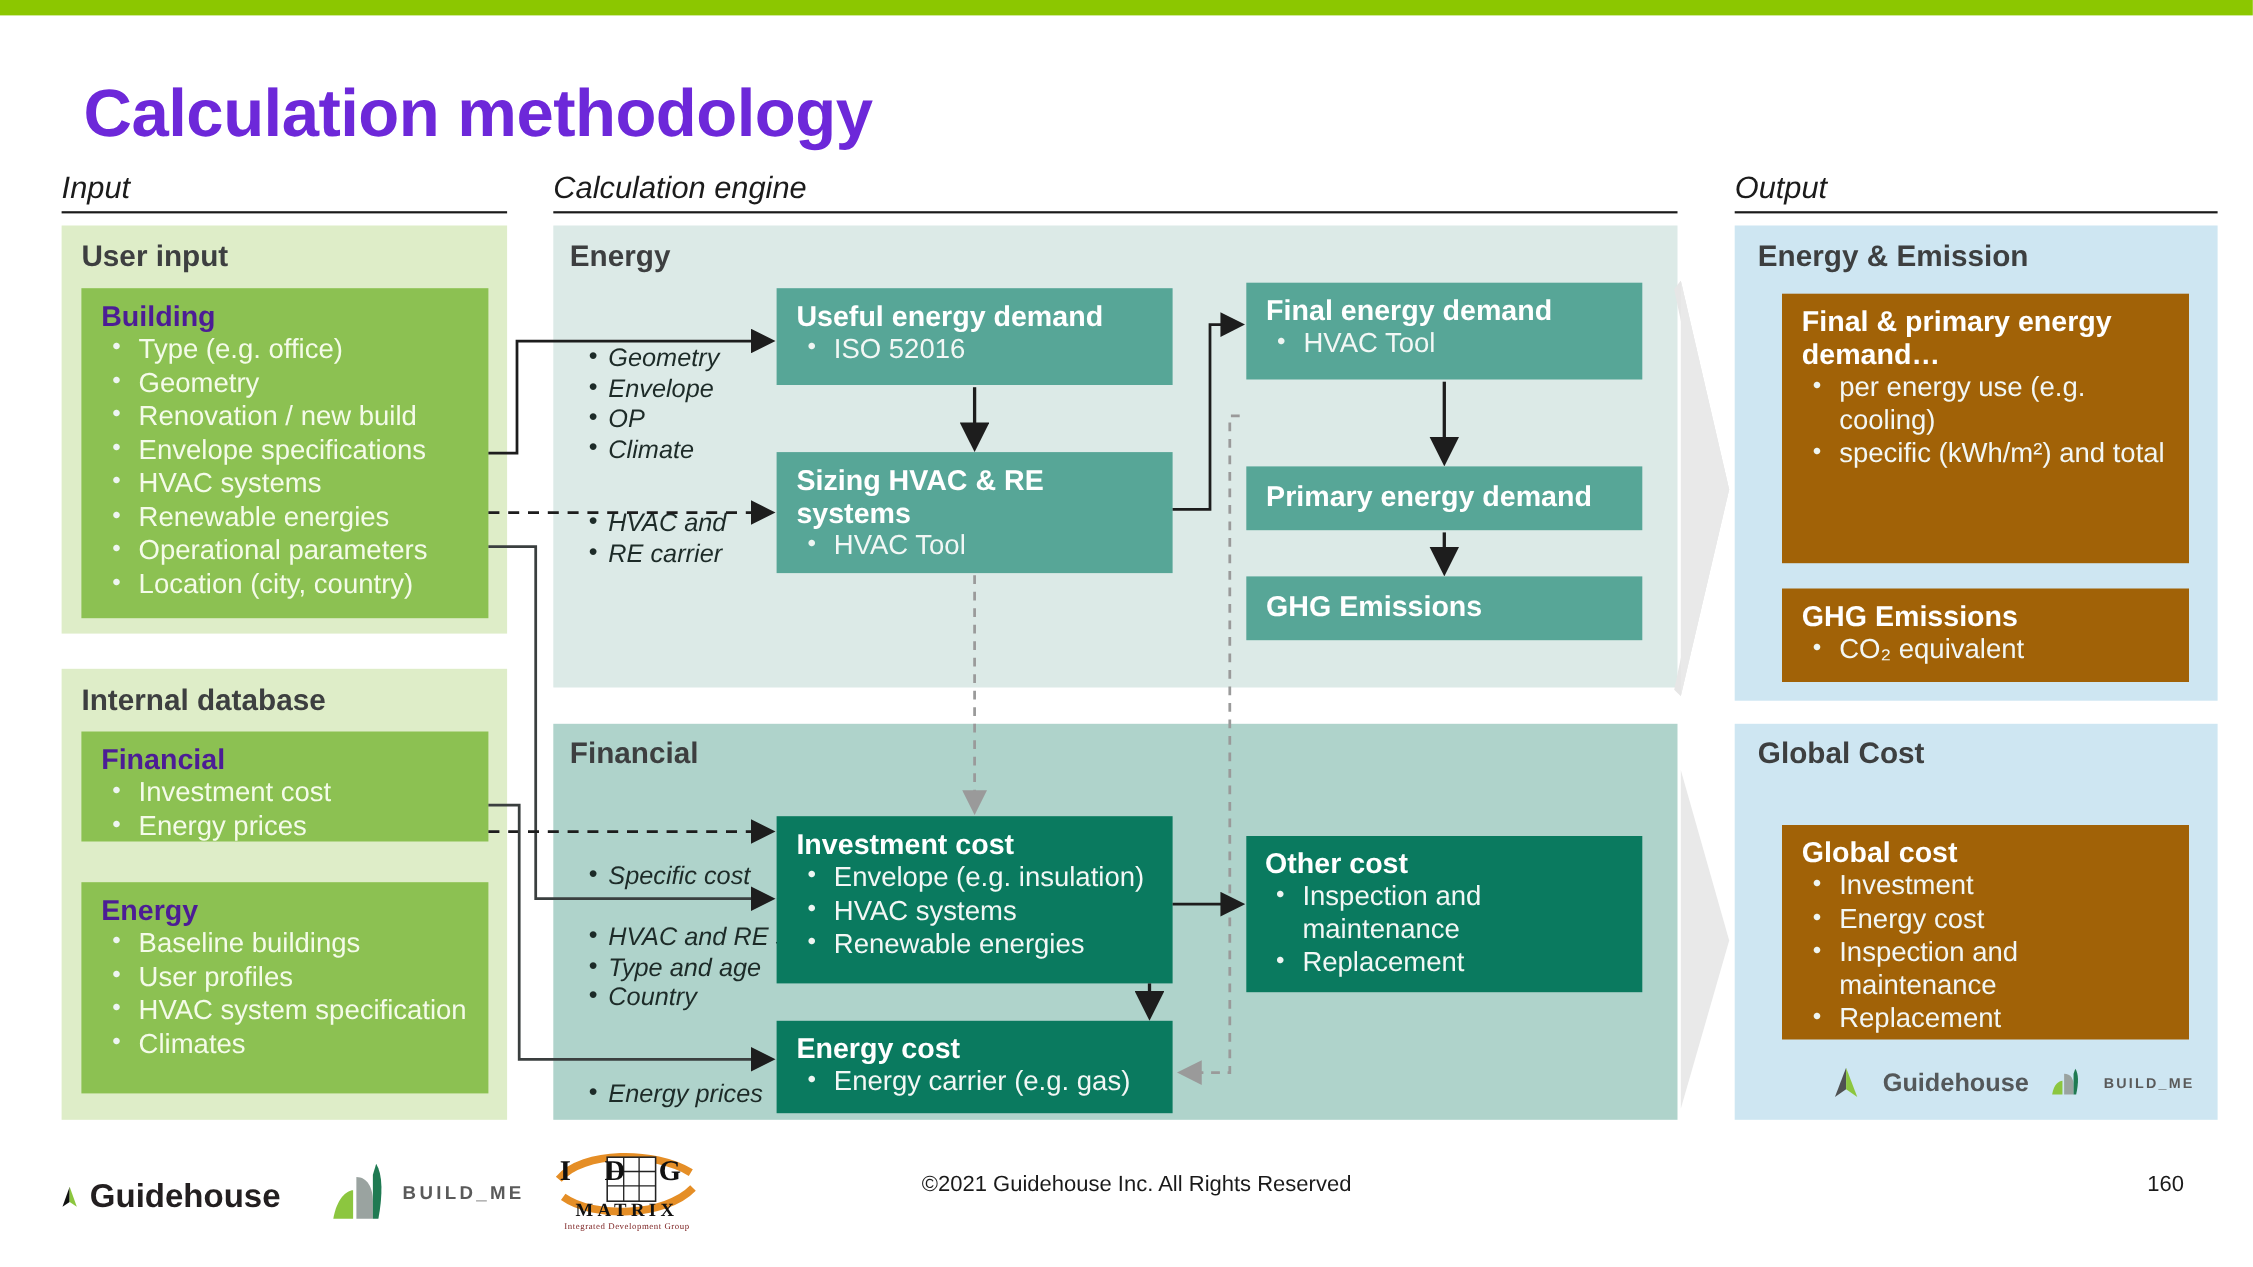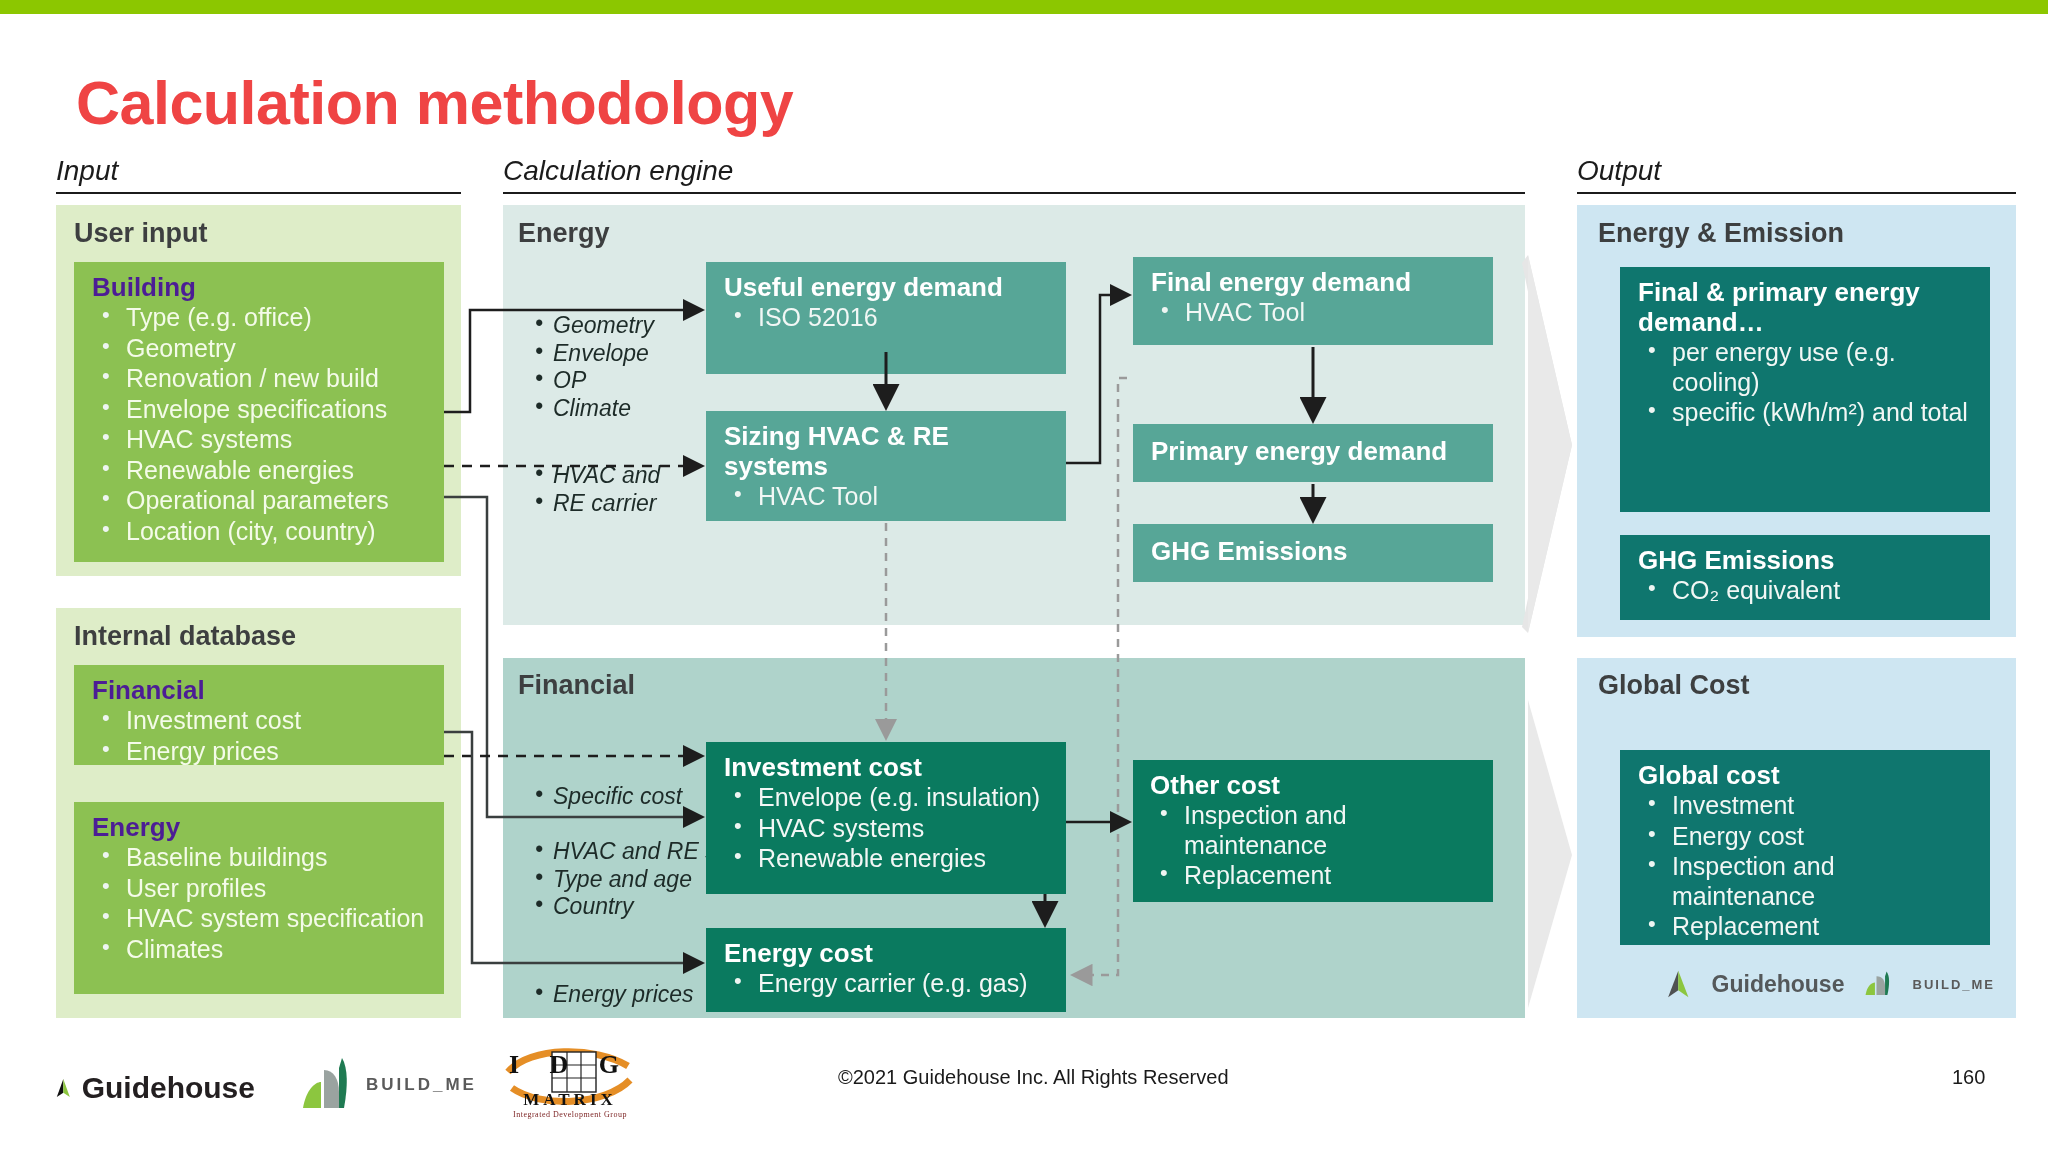--- a/index.html
+++ b/index.html
@@ -6,21 +6,21 @@
   body{
     width:2048px;height:1152px;position:relative;overflow:hidden;
     background:#ffffff;
     font-family:"Liberation Sans", sans-serif;
     -webkit-font-smoothing:antialiased;
   }
   .topbar{position:absolute;left:0;top:0;width:2048px;height:14px;background:#8CC700;}
 
   .page-title{
     position:absolute;left:76px;top:68px;
-    font-size:61px;font-weight:bold;color:#ef4444;letter-spacing:-0.5px;
+    font-size:61px;font-weight:bold;color:#6d28d9;letter-spacing:-0.5px;
     white-space:nowrap;
   }
 
   
   .colhead{position:absolute;font-style:italic;font-size:28px;color:#1b1b1b;}
   .colrule{position:absolute;height:2px;background:#1b1b1b;}
 
   
   .panel{position:absolute;}
   .panel-title{position:absolute;font-weight:bold;font-size:27px;color:#3d3f40;}
@@ -40,21 +40,21 @@
   
   .card.green{background:#8CC152;}
   .card.green h4{color:#4c1d95;}
   .card.green li{color:#f4fbe9;}
 
   
   .card.teal{background:#57A697;}
   
   .card.dgreen{background:#0A7A5F;}
   
-  .card.blue{background:#0f766e;}
+  .card.blue{background:#a16207;}
 
   
   .band{position:absolute;}
 
   
   .ann{position:absolute;font-style:italic;font-size:23px;color:#1d2b28;line-height:1.2;}
   .ann div{position:relative;padding-left:18px;white-space:nowrap;}
   .ann div:before{content:"•";position:absolute;left:0;top:-2px;}
 
   
@@ -128,21 +128,21 @@
   <div>Envelope</div>
   <div>OP</div>
   <div>Climate</div>
 </div>
 
 <div class="ann" style="left:535px;top:462px;">
   <div>HVAC and</div>
   <div style="padding-left:18px;">RE carrier</div>
 </div>
 
-<div class="card teal" style="left:706px;top:262px;width:360px;height:112px;">
+<div class="card teal" style="left:706px;top:262px;width:360px;height:88px;">
   <h4>Useful energy demand</h4>
   <ul>
     <li>ISO 52016</li>
   </ul>
 </div>
 
 <div class="card teal" style="left:706px;top:411px;width:360px;height:110px;">
   <h4 style="max-width:290px;">Sizing HVAC &amp; RE systems</h4>
   <ul>
     <li>HVAC Tool</li>

